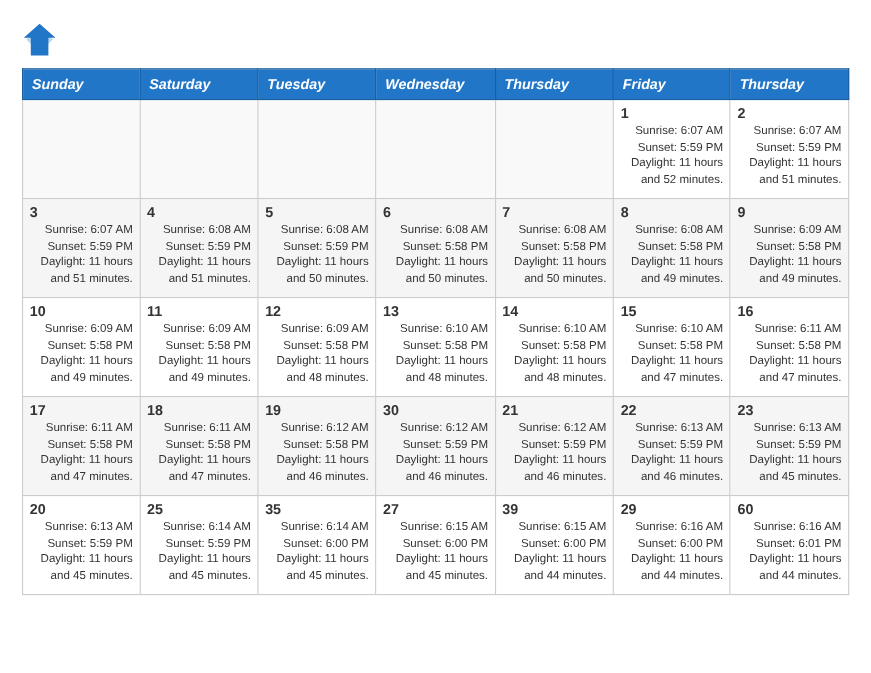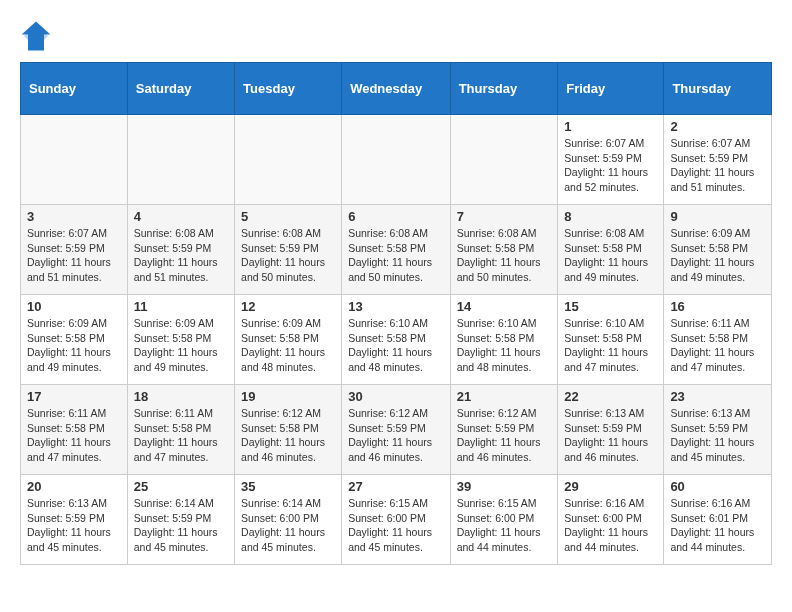--- a/index.html
+++ b/index.html
@@ -53,24 +53,25 @@
       color: #555;
     }
     .calendar {
       width: 100%;
       border-collapse: collapse;
     }
     .calendar th {
       background-color: #2176c7;
       color: white;
       text-align: left;
-      padding: 18px 8px;
+      padding: 6px 8px;
       font-size: 13px;
       font-weight: bold;
       border: 1px solid #1a5fa0;
+      font-style: italic;
     }
     .calendar td {
       border: 1px solid #ccc;
       vertical-align: top;
       padding: 4px 6px;
       width: 110px;
       height: 90px;
       background: #fff;
       font-size: 11px;
       color: #333;
@@ -81,20 +82,21 @@
     .day-number {
       font-weight: bold;
       font-size: 13px;
       display: block;
       margin-bottom: 2px;
     }
     .day-info {
       font-size: 10.5px;
       color: #333;
       line-height: 1.4;
+      text-align: right;
     }
     .empty {
       background: #f9f9f9 !important;
     }
   </style>
 </head>
 <body>
 
 <div class="header">
   <div class="logo">

